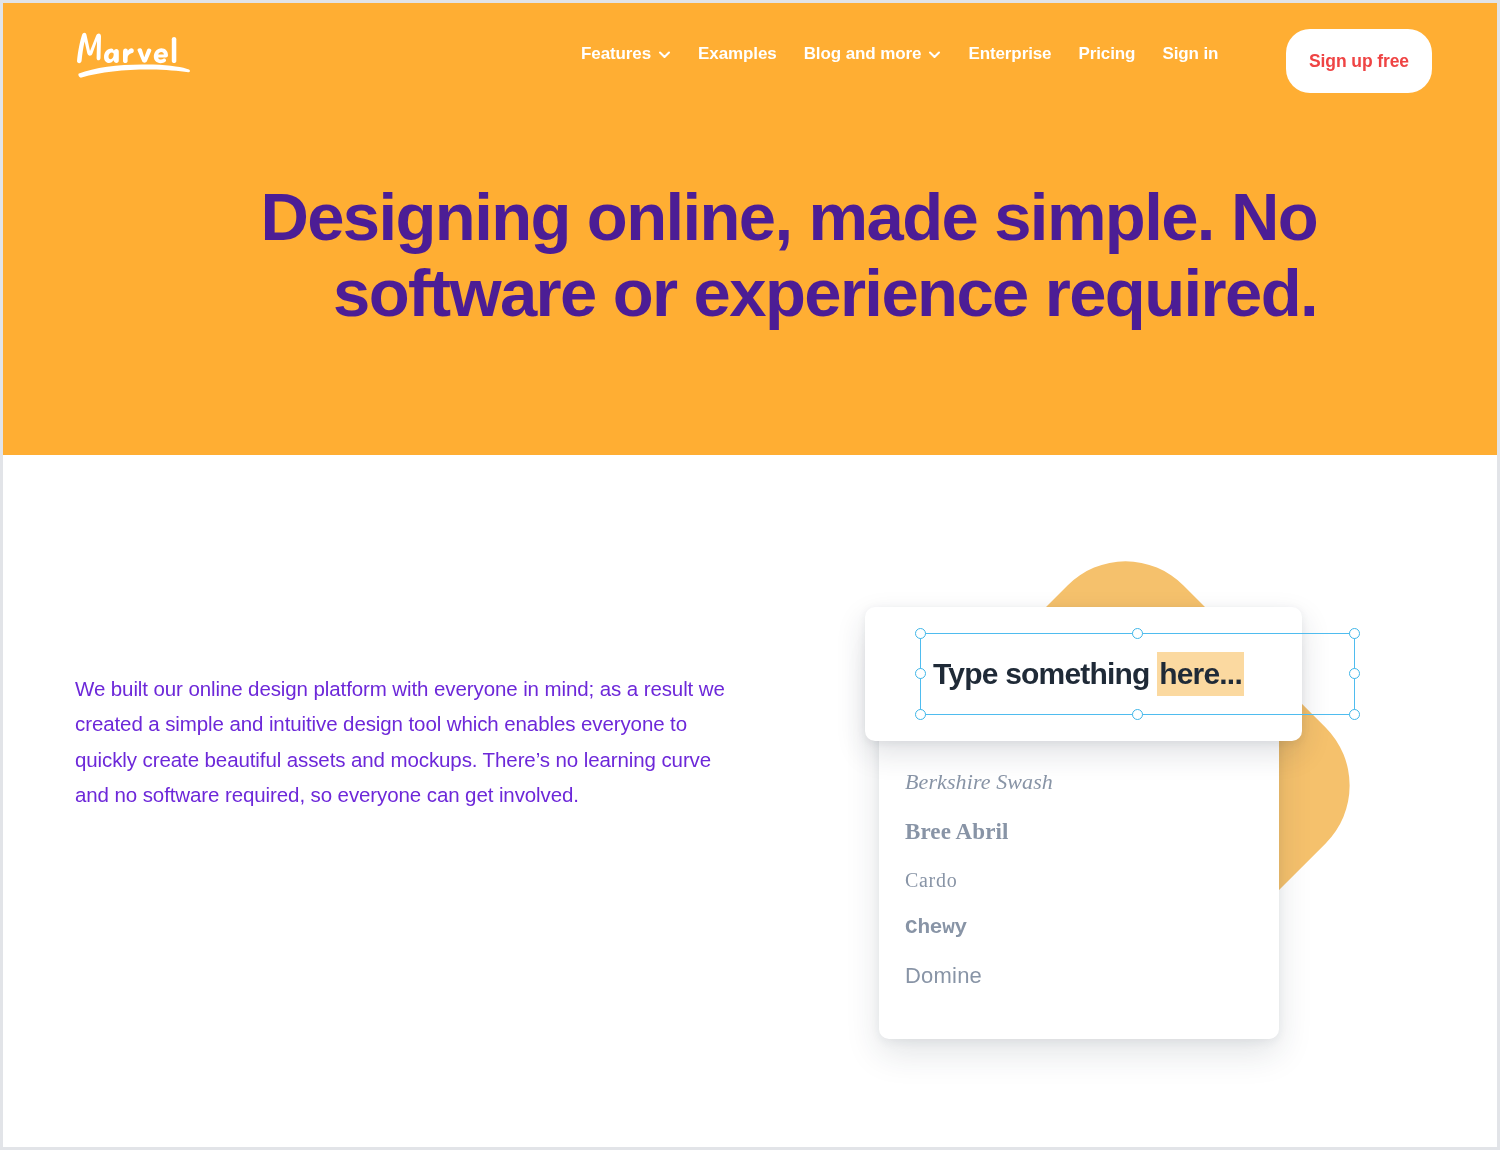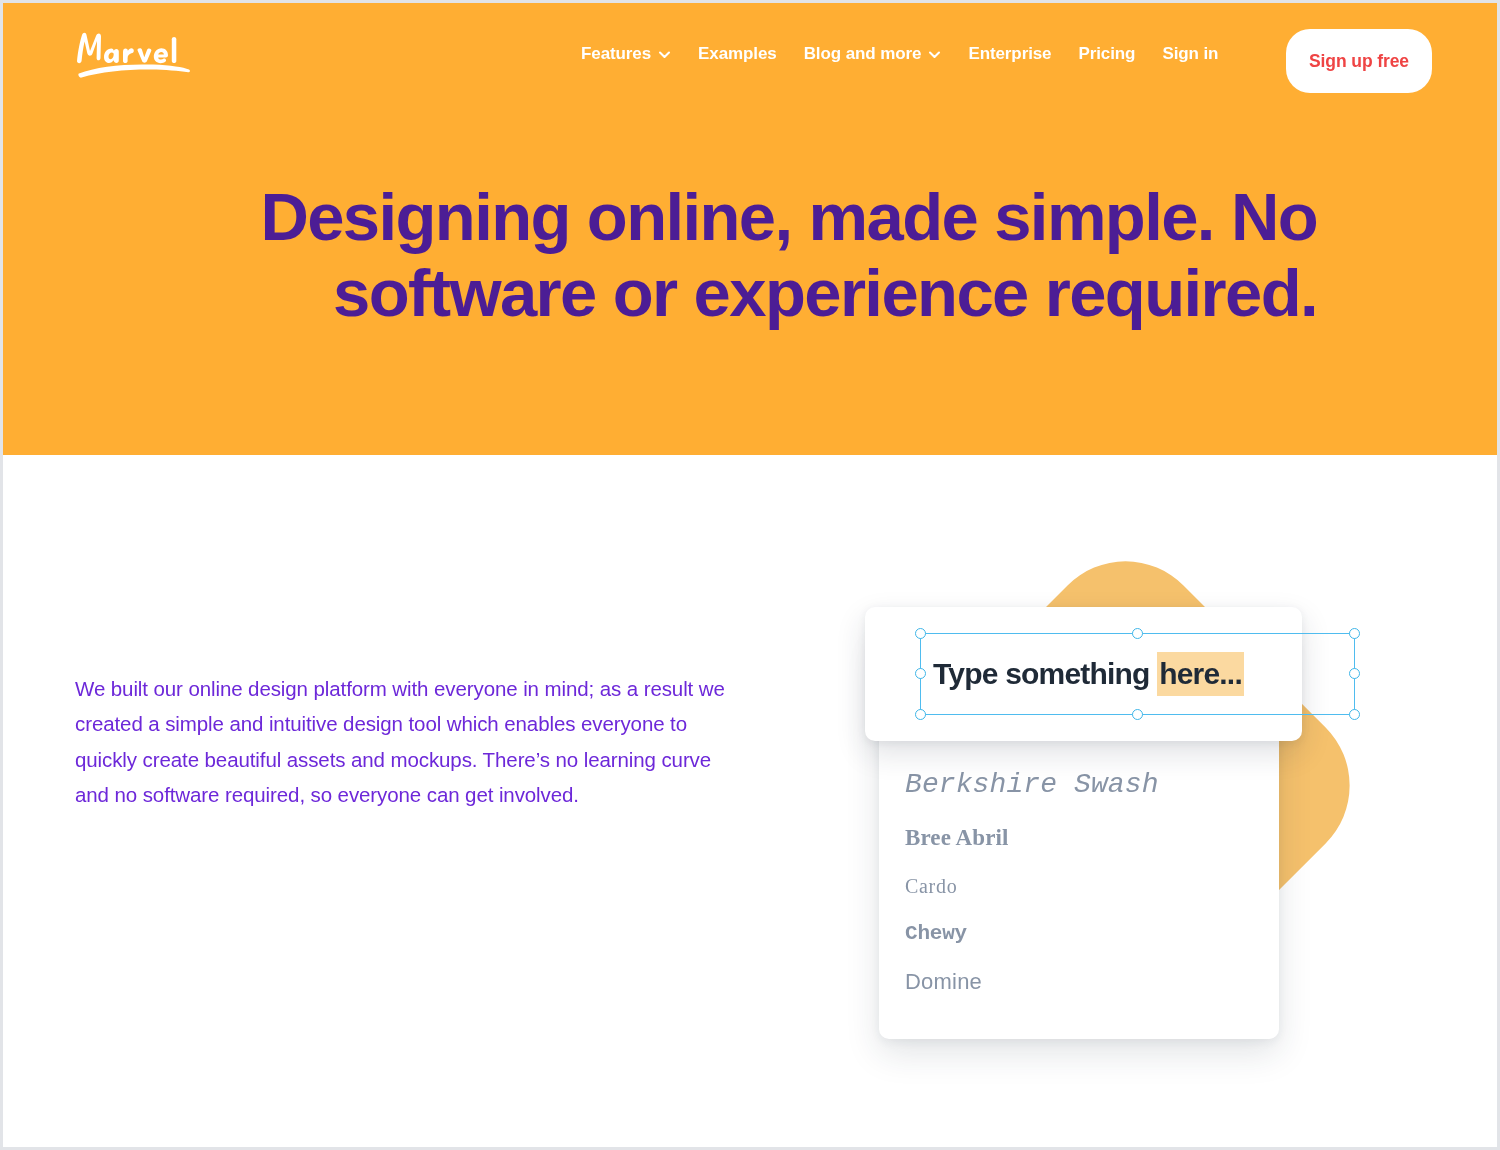--- a/index.html
+++ b/index.html
@@ -168,21 +168,21 @@
     line-height:1;
     margin-bottom:27px;
     white-space:nowrap;
     cursor:pointer;
   }
   .font-item:last-child{ margin-bottom:0; }
 
   
   .f-abril   { font-family:"DejaVu Serif", serif;       font-weight:700; font-size:22px; letter-spacing:-0.4px; }
   .f-arvo    { font-family:"DejaVu Serif", serif;       font-weight:700; font-size:22px; letter-spacing:0.4px; }
-  .f-berk    { font-family:Liberation Mono, monospace;       font-weight:400; font-size:28px; font-style:italic; letter-spacing:0.1px; }
+  .f-berk    { font-family:Liberation Serif, serif;       font-weight:400; font-size:22px; font-style:italic; letter-spacing:0.1px; }
   .f-bree    { font-family:"Liberation Serif", serif;   font-weight:700; font-size:23px; letter-spacing:0.1px; }
   .f-cardo   { font-family:"Liberation Serif", serif;   font-weight:400; font-size:20px; letter-spacing:0.7px; }
   .f-chewy   { font-family:Liberation Mono, monospace;   font-weight:700; font-size:21px; letter-spacing:-0.2px; }
   .f-domine  { font-family:Liberation Sans, sans-serif;       font-weight:400; font-size:22px; letter-spacing:0.2px; }
 
   .input-card{
     position:absolute;
     left:40px; top:86px;
     width:437px; height:134px;
     background:#ffffff;

